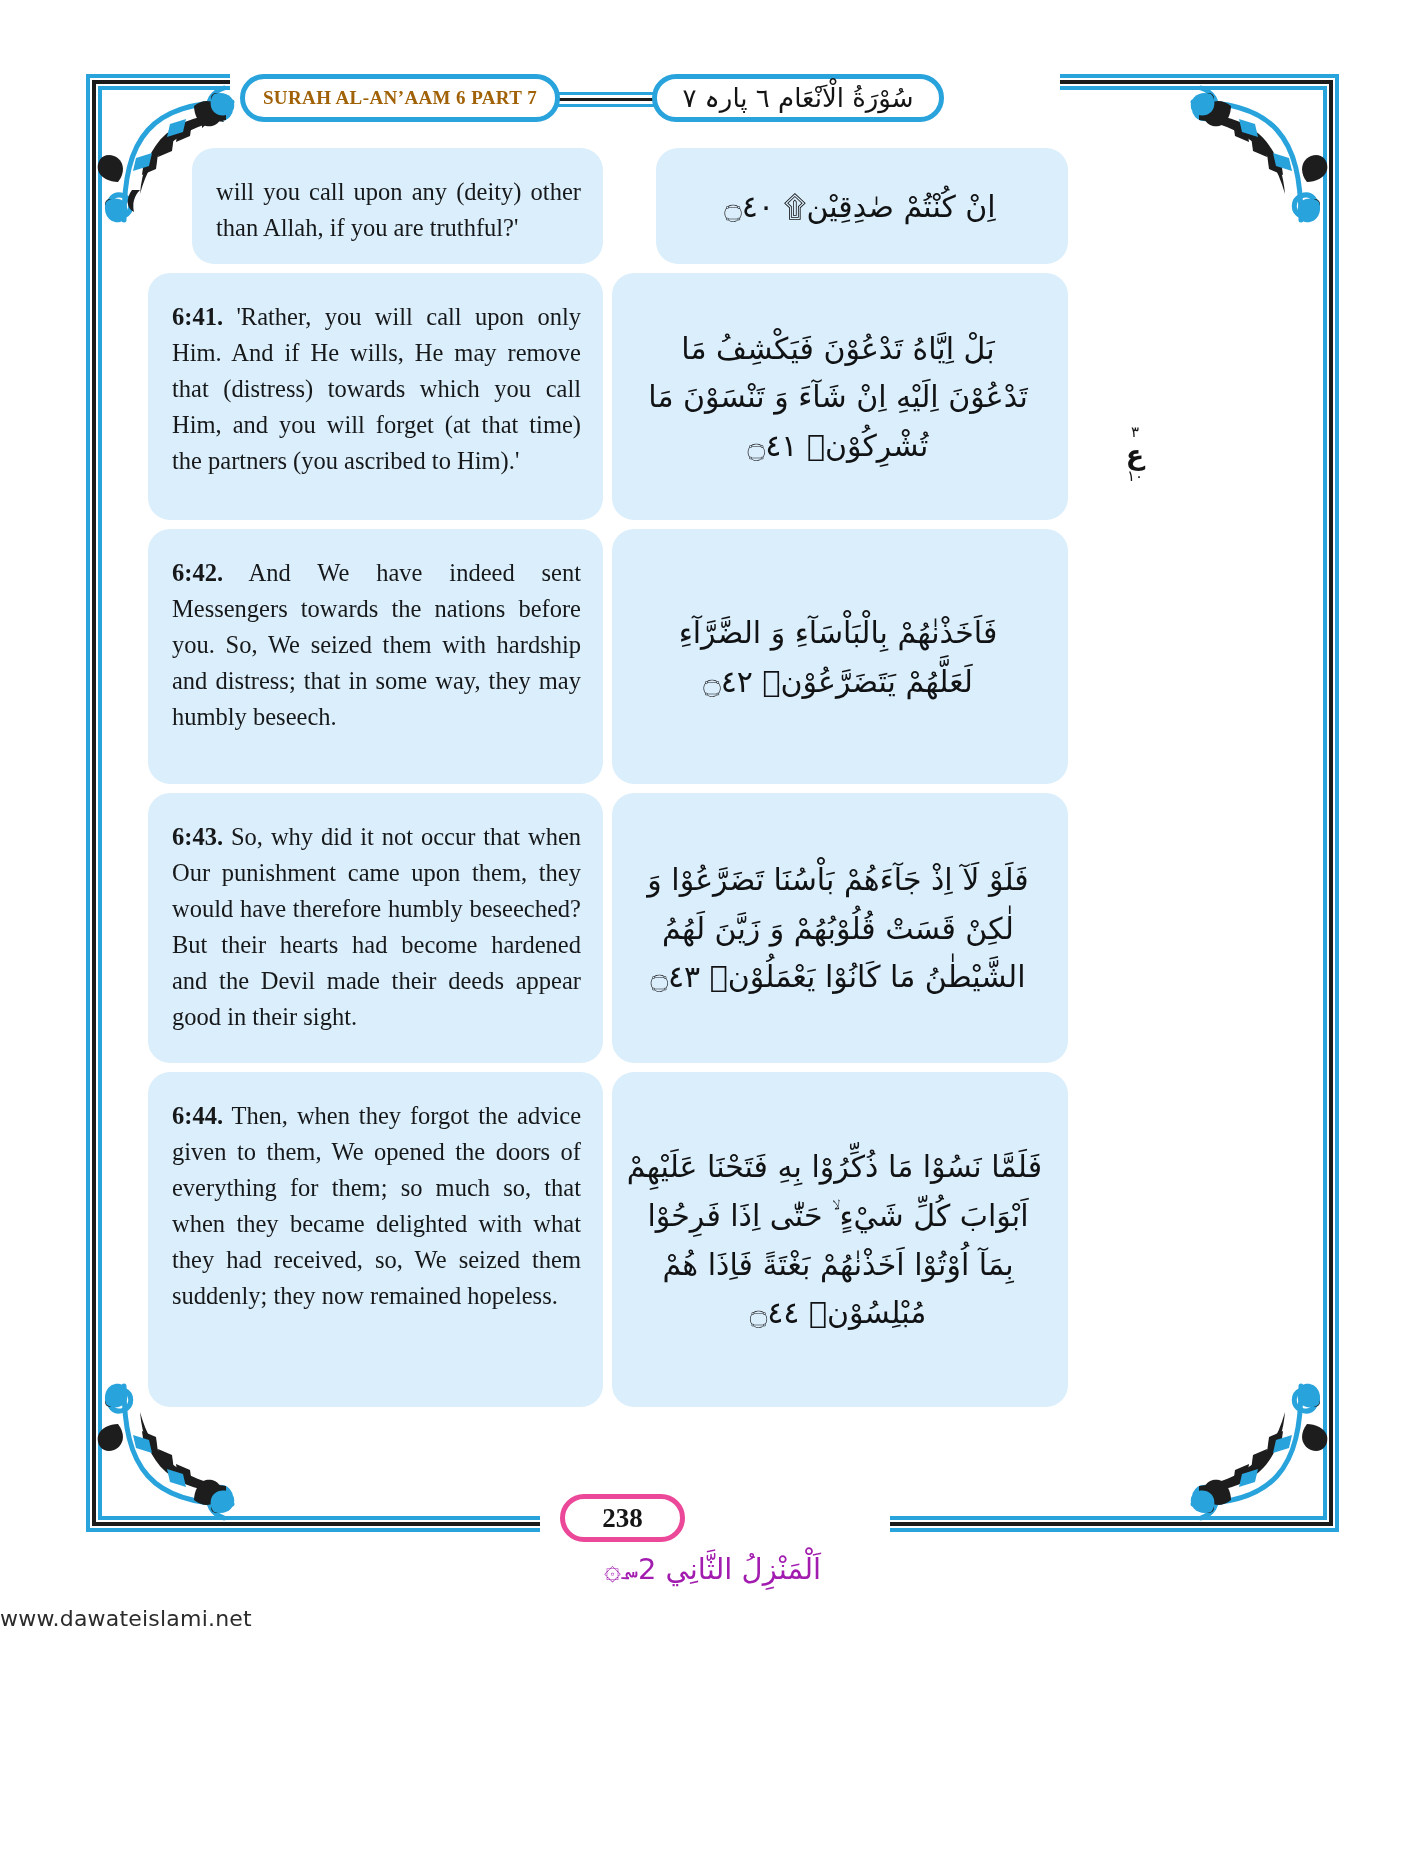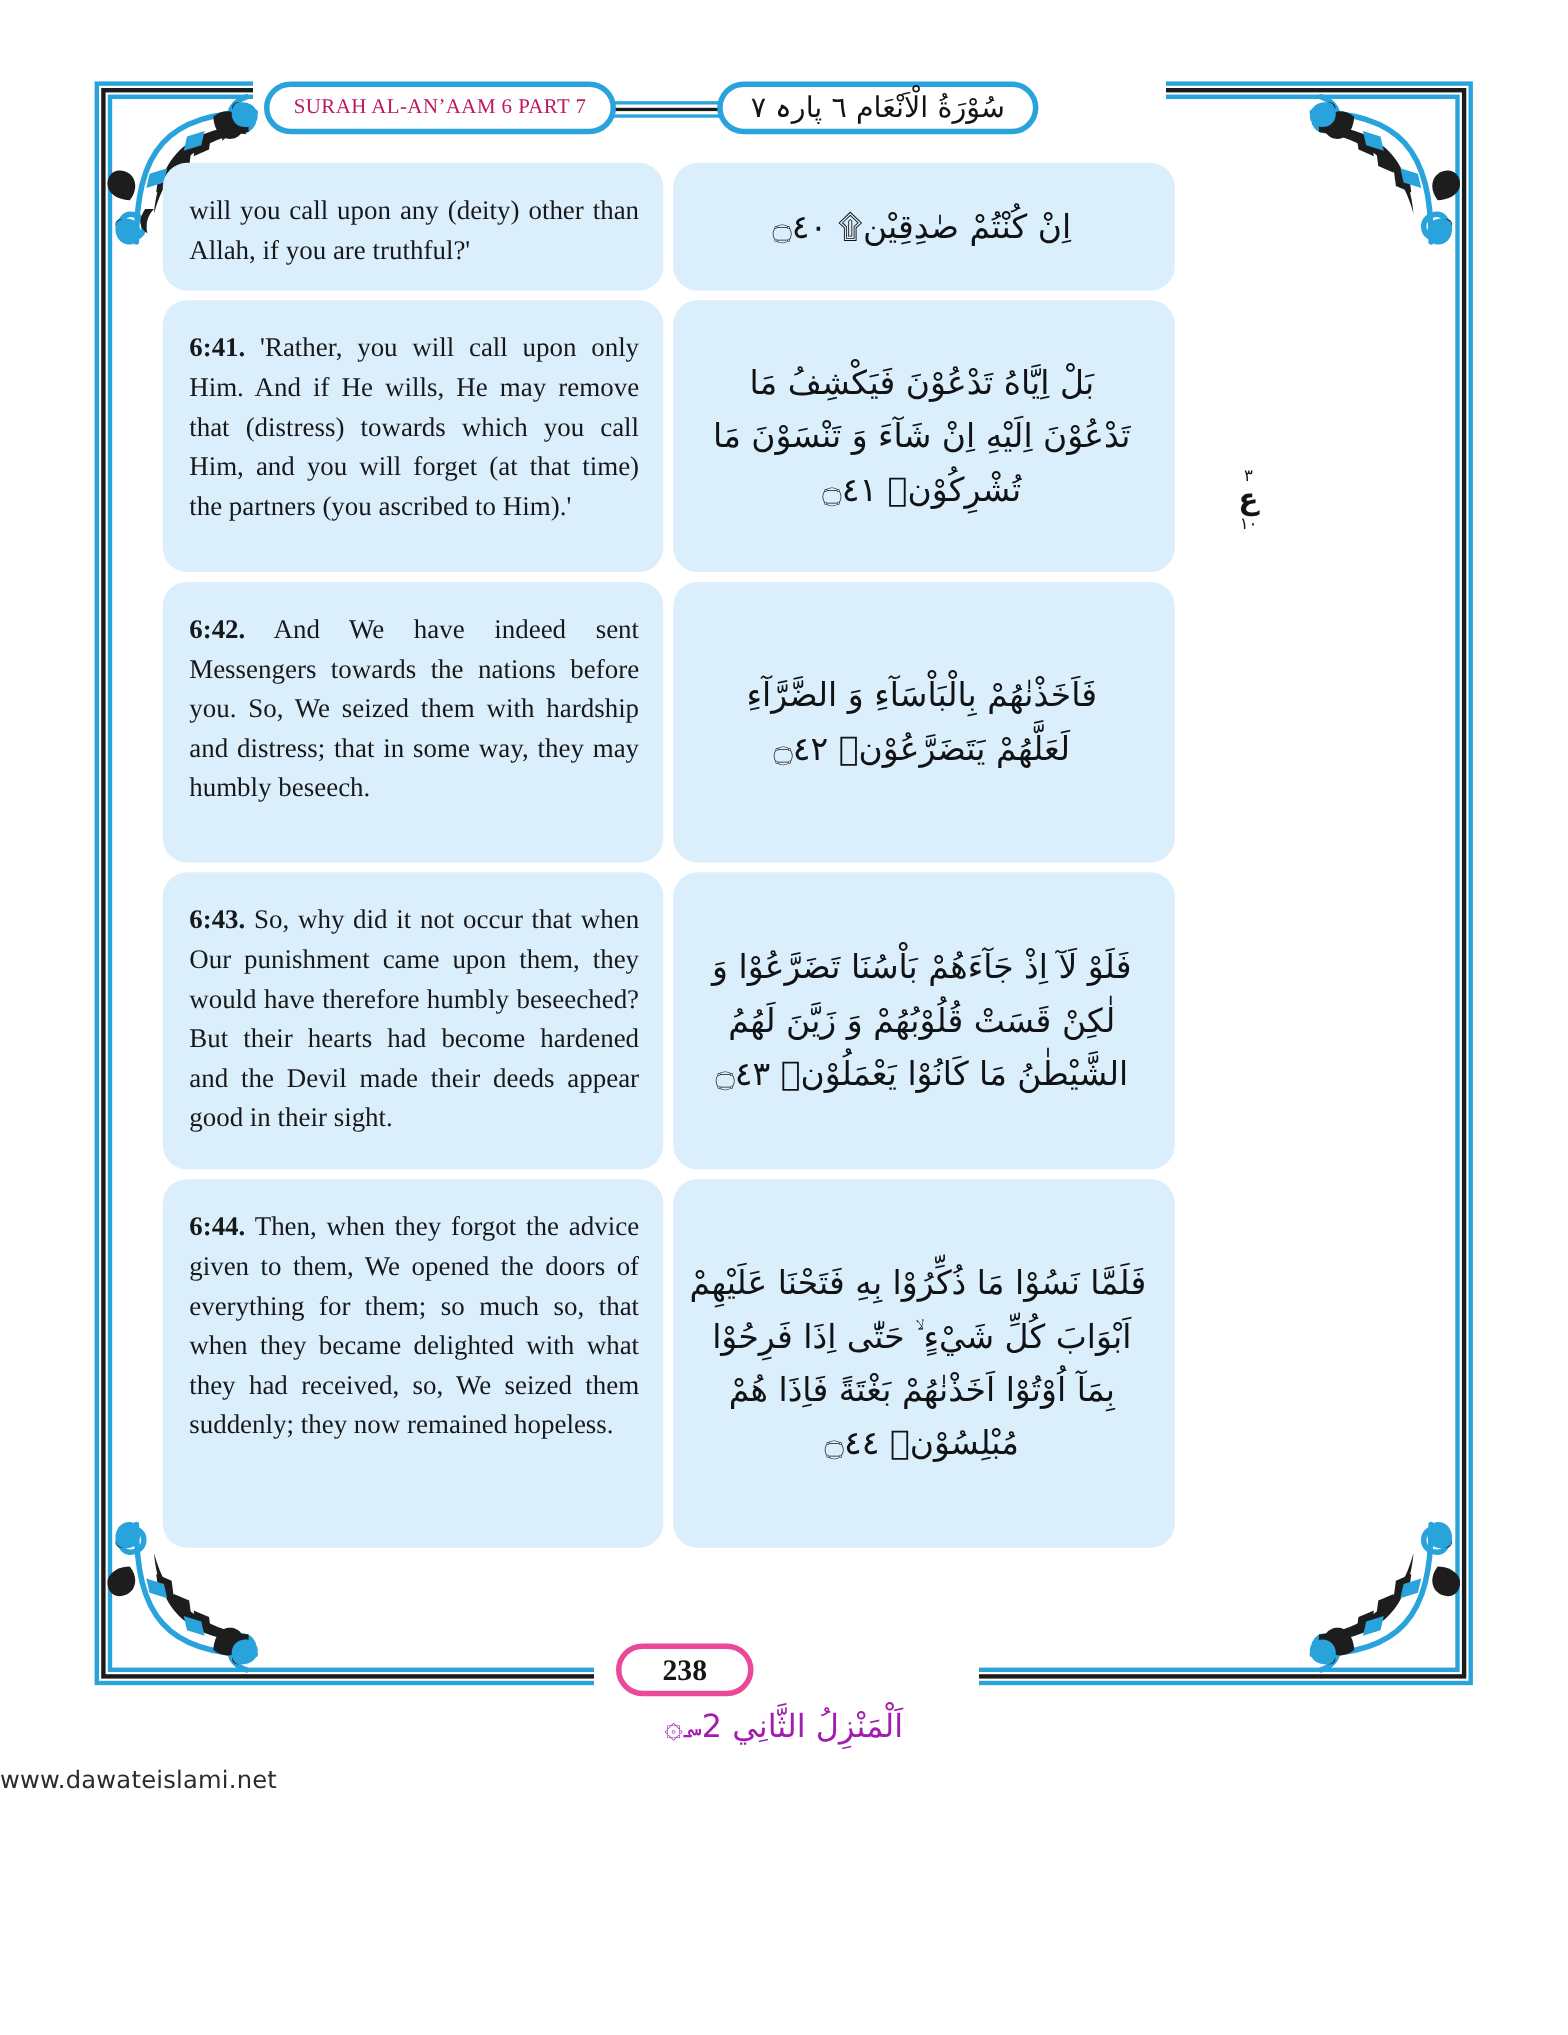--- a/index.html
+++ b/index.html
@@ -81,24 +81,24 @@
     height: 48px;
   }
   #head-right {
     left: 652px;
     top: 74px;
     width: 292px;
     height: 48px;
   }
   .head-label {
     font-family: "Liberation Serif", serif;
-    font-weight: normal;
+    font-weight: bold;
     font-size: 19px;
     letter-spacing: 0.4px;
-    color: #be185d;
+    color: #a16207;
     white-space: nowrap;
   }
   .head-label-ar {
     font-family: "DejaVu Sans", sans-serif;
     font-size: 26px;
     color: #141414;
     white-space: nowrap;
     direction: rtl;
     line-height: 1;
   }
@@ -176,21 +176,21 @@
     font-size: 30px;
     line-height: 1.62;
     color: #111214;
     direction: rtl;
     text-align: center;
     white-space: nowrap;
   }
   .a-line.last { text-align: center; }
 
   
-  #row-0 .panel { height: 116px; }
+  #row-0 .panel { height: 116px; margin-left: 44px; }
   #row-1 .panel { height: 247px; }
   #row-2 .panel { height: 255px; }
   #row-3 .panel { height: 270px; }
   #row-4 .panel { height: 335px; }
 
   
   #ruku {
     position: absolute;
     left: 1112px;
     top: 425px;

